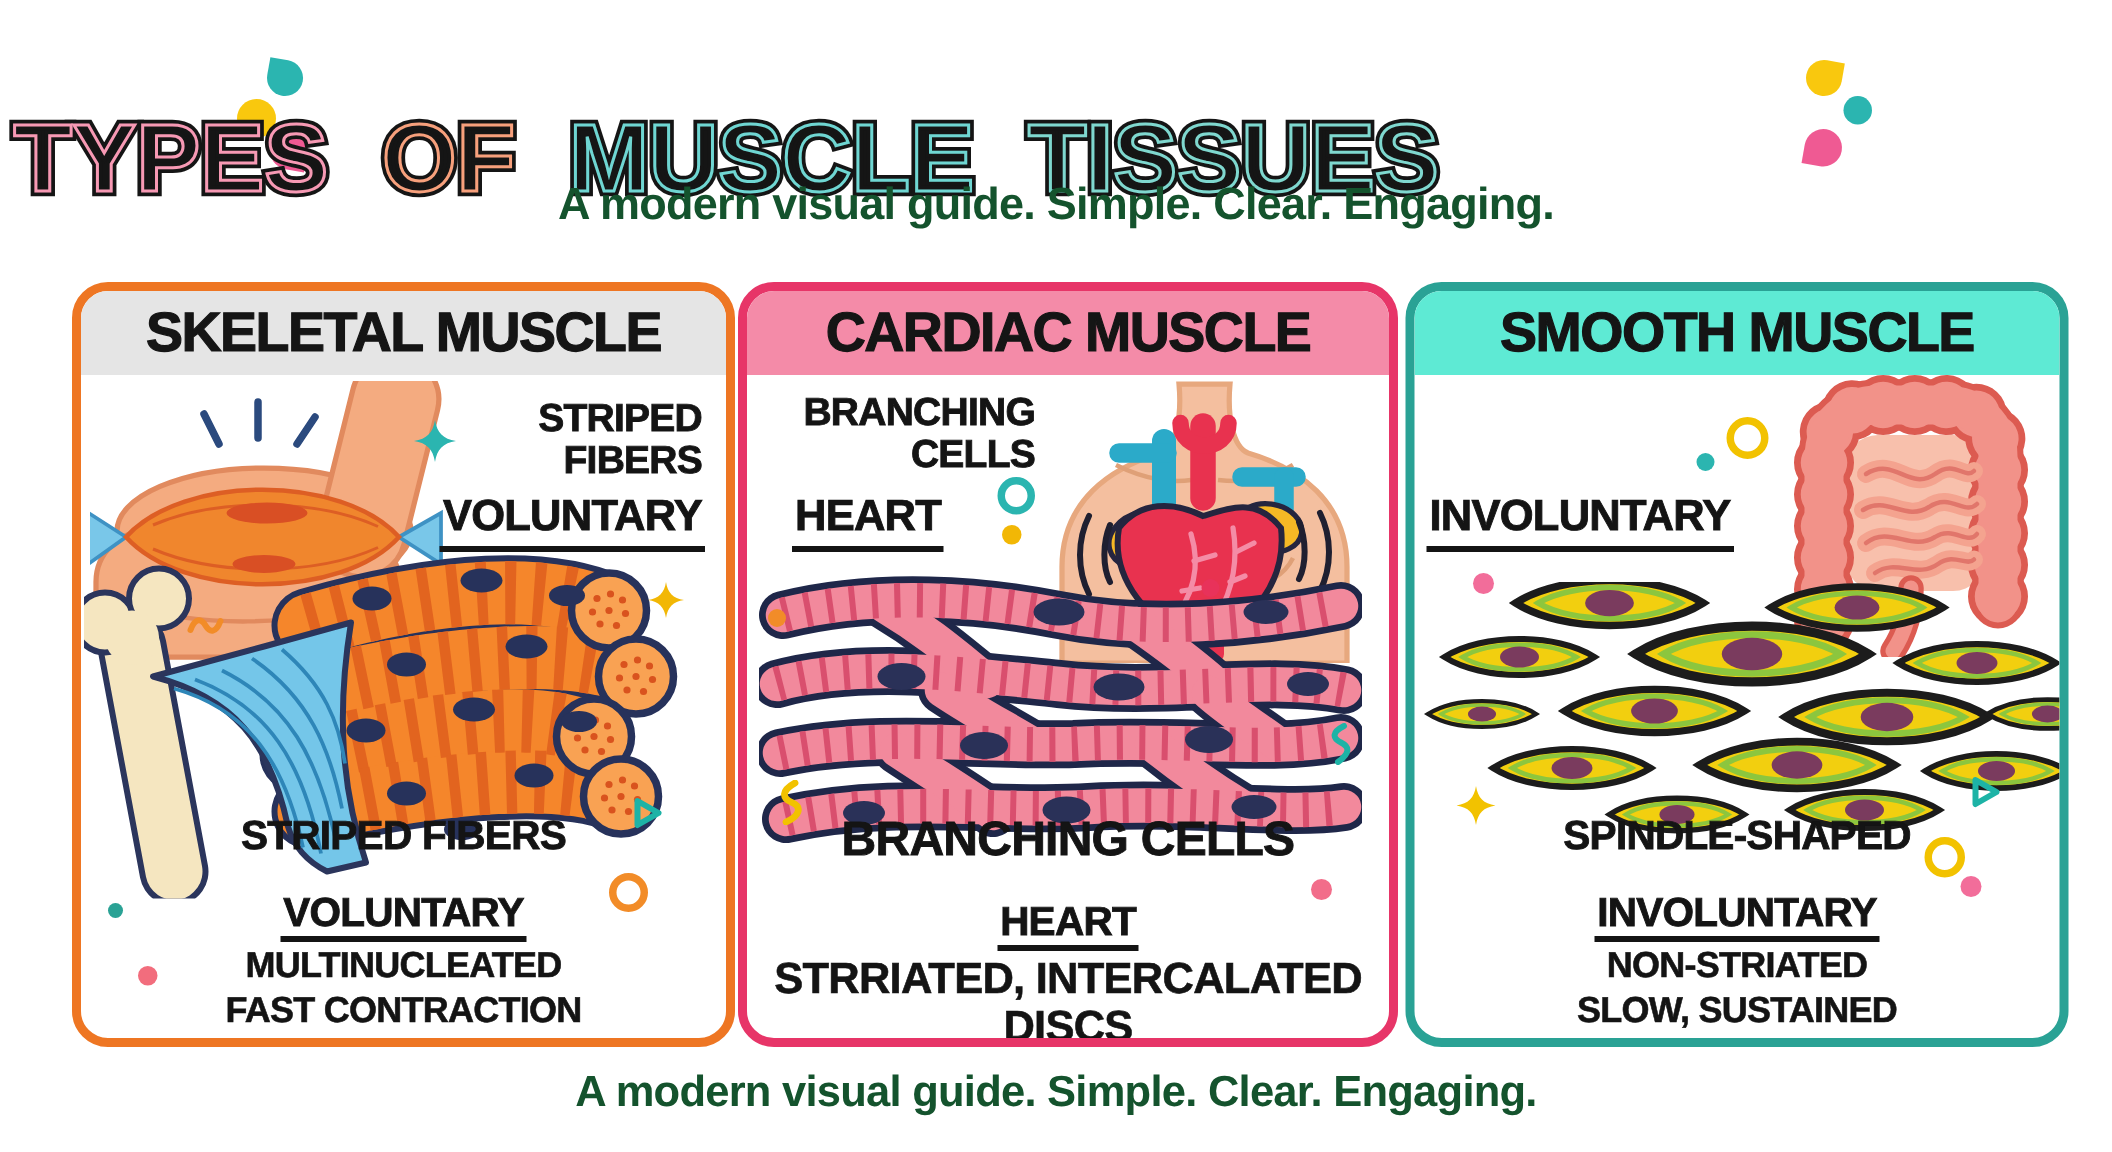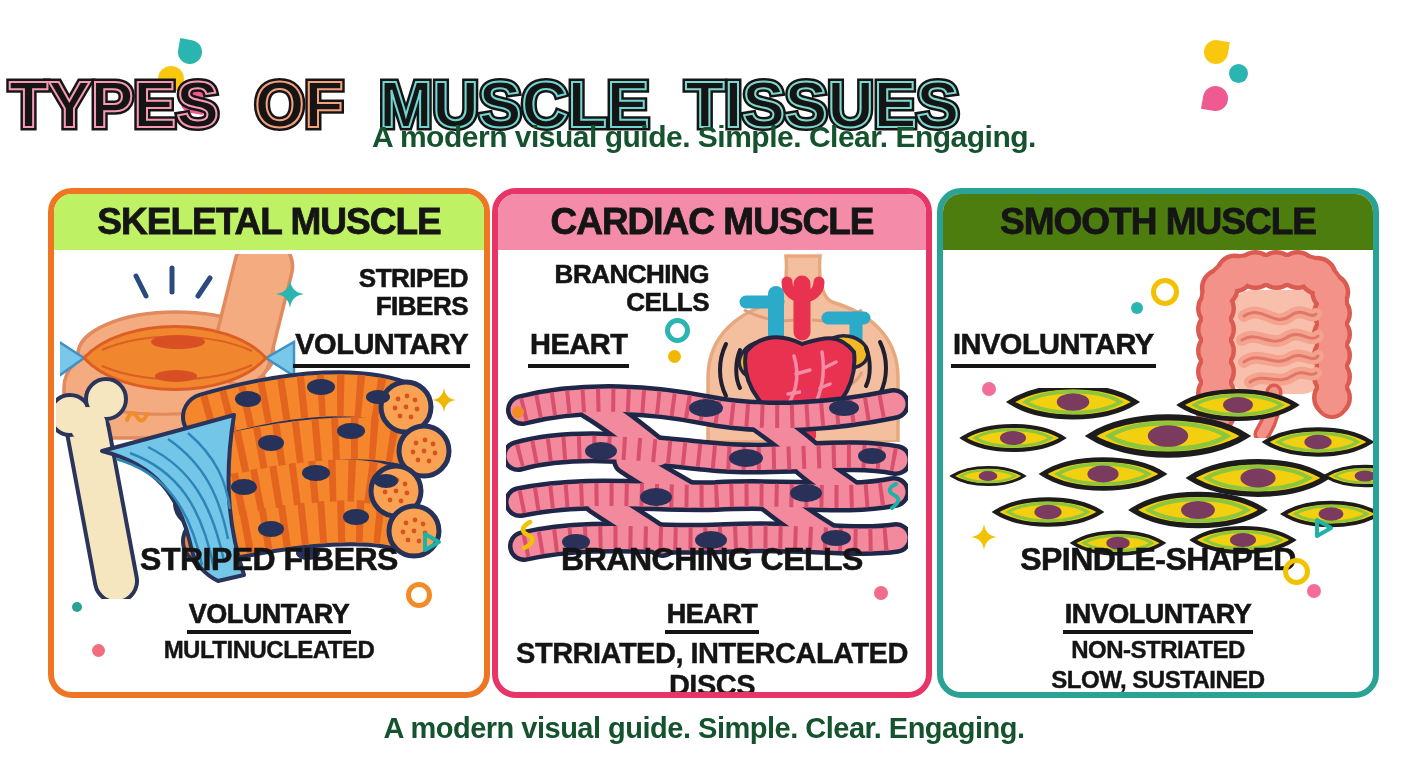--- a/index.html
+++ b/index.html
@@ -24,37 +24,37 @@
   .footer{top:712px;font-size:29px;}
 
   
   .panel{position:absolute;top:188px;width:430px;height:498px;background:#fff;
          border-radius:24px;border:6px solid;overflow:hidden;}
   #panel-skeletal{left:48px;border-color:#ee7623;}
   #panel-cardiac{left:492px;width:428px;border-color:#e73568;}
   #panel-smooth{left:937px;border-color:#2aa295;}
   .panel-header{height:56px;display:flex;align-items:center;justify-content:center;
     font-size:37px;font-weight:bold;color:#151515;letter-spacing:-1px;-webkit-text-stroke:0.8px #151515;}
-  #panel-skeletal .panel-header{background:#bef264;}
+  #panel-skeletal .panel-header{background:#e5e5e5;}
   #panel-cardiac .panel-header{background:#f48ba8;}
-  #panel-smooth .panel-header{background:#4d7c0f;}
+  #panel-smooth .panel-header{background:#5eead4;}
 
   .callout{position:absolute;font-weight:bold;font-size:26px;line-height:1.08;
-           letter-spacing:-0.5px;margin-left:19px;-webkit-text-stroke:0.6px #141414;}
+           letter-spacing:-0.5px;-webkit-text-stroke:0.6px #141414;}
   .callout-key{position:absolute;font-weight:bold;font-size:29px;letter-spacing:-0.5px;
            -webkit-text-stroke:0.6px #141414;border-bottom:4px solid #141414;padding:0 2px 3px 2px;}
   #panel-skeletal .callout{right:16px;top:70px;text-align:right;}
   #panel-skeletal .callout-key{right:14px;top:134px;}
   #panel-cardiac .callout{left:6px;top:66px;width:186px;text-align:right;}
   #panel-cardiac .callout-key{left:30px;top:134px;}
   #panel-smooth .callout{left:8px;top:66px;width:190px;text-align:center;}
   #panel-smooth .callout-key{left:8px;top:134px;}
 
   .facts{position:absolute;left:0;right:0;top:348px;text-align:center;line-height:1.12;}
-  .fact-main{font-size:32px;font-weight:bold;letter-spacing:-0.5px;-webkit-text-stroke:0.6px #141414;}
+  .fact-main{font-size:27px;font-weight:bold;letter-spacing:-0.5px;-webkit-text-stroke:0.6px #141414;}
   #panel-cardiac .fact-main{font-size:32px;}
   .fact-key{display:inline-block;font-size:27px;font-weight:bold;letter-spacing:-0.5px;
     -webkit-text-stroke:0.6px #141414;border-bottom:4px solid #141414;padding:0 2px 1px 2px;margin-top:3px;}
   .fact-small{font-size:24px;font-weight:bold;letter-spacing:-0.5px;margin-top:3px;
     -webkit-text-stroke:0.4px #141414;}
   #panel-cardiac .fact-small{font-size:29px;}
 
   .illus{position:absolute;}
 
   
@@ -178,20 +178,21 @@
       <path d="M92,78 C136,100 156,136 168,192"></path>
       <path d="M112,70 C150,96 164,130 172,170"></path>
       <path d="M132,64 C160,88 170,112 174,140"></path>
     </g>
   </svg>
 
   <div class="facts">
     <div class="fact-main">STRIPED FIBERS</div><br>
     <span class="fact-key">VOLUNTARY</span>
     <div class="fact-small">MULTINUCLEATED</div>
+    <div class="fact-small">FAST CONTRACTION</div>
   </div>
 
   <svg class="decosvg" style="left:70px;top:212px;" width="26" height="20" viewBox="0 0 24 20">
     <path d="M2,14 C5,6 9,6 12,11 C15,16 19,16 22,8" stroke="#f28c28" stroke-width="4" fill="none" stroke-linecap="round"></path>
   </svg>
   <svg class="decosvg" style="left:378px;top:194px;" width="24" height="24" viewBox="0 0 24 24">
     <path d="M12 0 C13.2 7.4 16.6 10.8 24 12 C16.6 13.2 13.2 16.6 12 24 C10.8 16.6 7.4 13.2 0 12 C7.4 10.8 10.8 7.4 12 0 Z" fill="#f2b705"></path>
   </svg>
   <svg class="decosvg" style="left:367px;top:336px;" width="22" height="24" viewBox="0 0 22 24">
     <path d="M4,4 L18,12 L4,20 Z" fill="none" stroke="#1db3a6" stroke-width="4" stroke-linejoin="round"></path>

